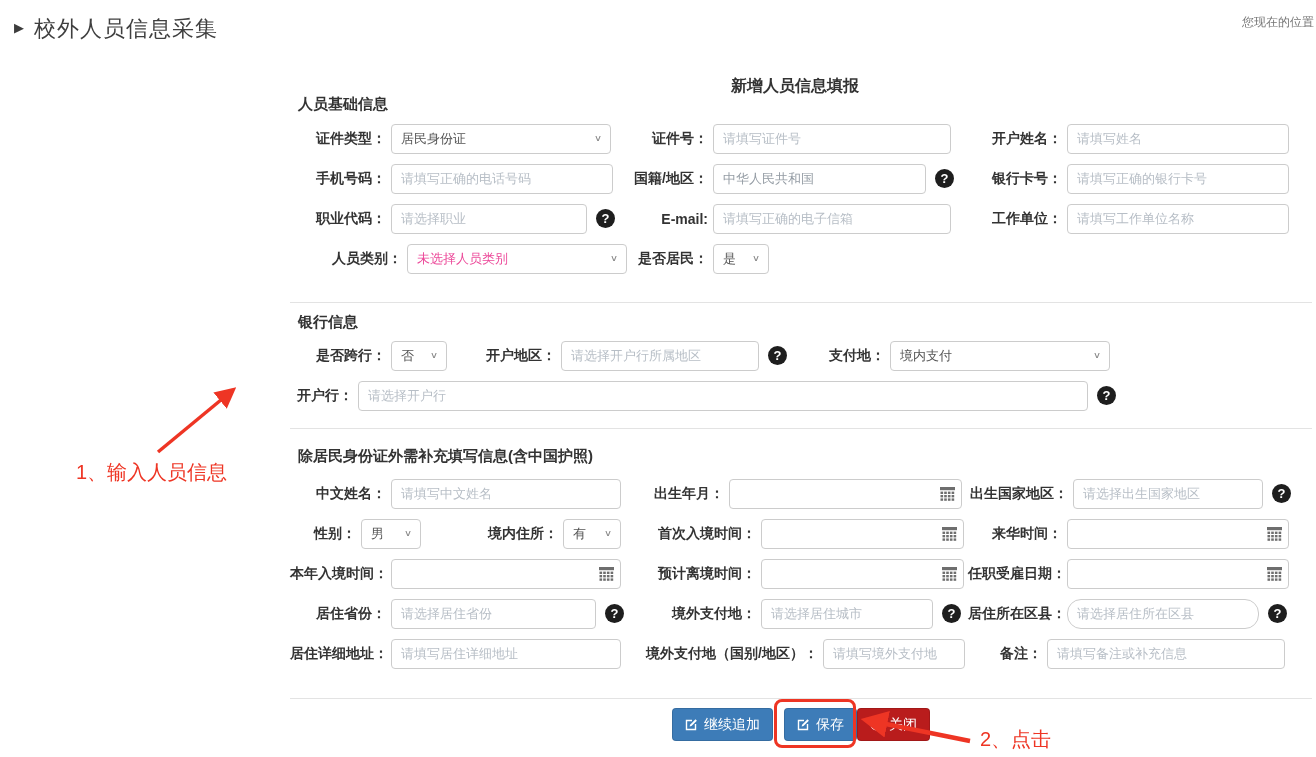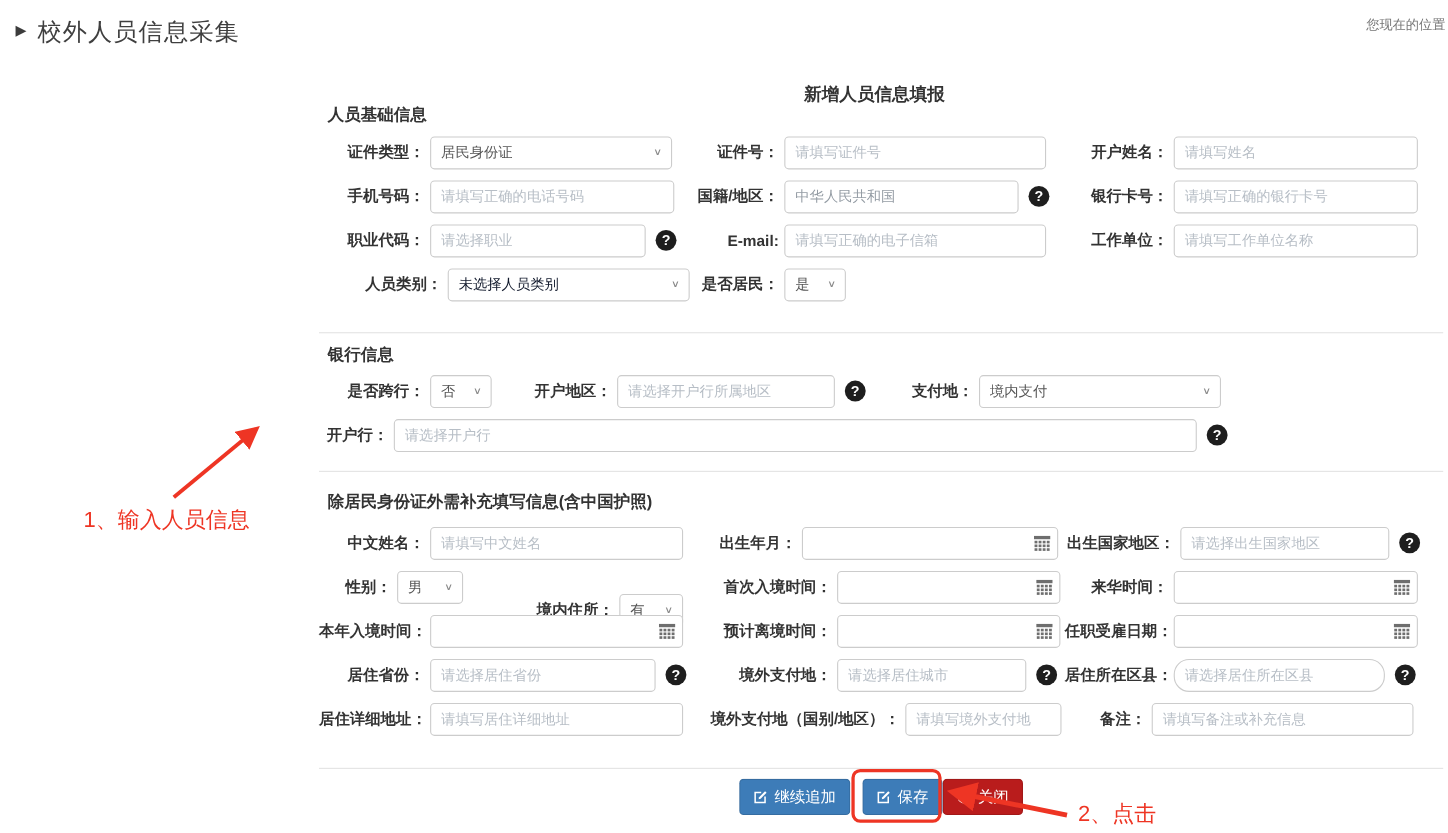--- a/index.html
+++ b/index.html
@@ -20,21 +20,21 @@
   .field{position:absolute;display:flex;align-items:center;height:25px;}
   .lbl{display:inline-block;text-align:right;font-size:14px;font-weight:bold;color:#333;
        white-space:nowrap;margin-right:5px;flex:none;}
   .ctl{height:30px;box-sizing:border-box;border:1px solid #ccc;border-radius:4px;background:#fff;
        font-size:13px;flex:none;}
   .inp{padding:0 9px;color:#555;outline:none;font-family:inherit;}
   .inp::placeholder{color:#b7bec6;opacity:1;}
   .inp.gray-val{color:#949ca4;}
   .select{display:flex;align-items:center;justify-content:space-between;padding:0 8px 0 9px;cursor:pointer;}
   .select .val{color:#555;white-space:nowrap;}
-  .select .val.muted{color:#0f172a;}
+  .select .val.muted{color:#ec4899;}
   .select .chev{color:#888;font-size:11px;margin-left:6px;transform:scaleY(.8);}
   .q{width:19px;height:19px;border-radius:50%;background:#1e1e1e;color:#fff;font-size:13px;font-weight:bold;
      display:flex;align-items:center;justify-content:center;margin-left:9px;flex:none;cursor:pointer;}
   .datewrap{position:relative;flex:none;}
   .datewrap .inp{width:100%;}
   .cal{position:absolute;right:7px;top:8px;line-height:0;cursor:pointer;}
   
   .btn{position:absolute;height:33px;border-radius:4px;color:#fff;font-size:14px;
        display:flex;align-items:center;justify-content:center;gap:6px;cursor:pointer;
        border:1px solid rgba(0,0,0,.12);box-sizing:border-box;padding:0 12px;}
@@ -180,21 +180,21 @@
   <span class="q">?</span>
 </div>
 
 <div class="field" style="left:290px;top:521px">
   <span class="lbl" style="width:66px">性别：</span>
   <div class="ctl select" style="width:60px">
     <span class="val">男</span>
     <span class="chev">∨</span>
   </div>
 </div>
-<div class="field" style="left:470px;top:542px">
+<div class="field" style="left:470px;top:521px">
   <span class="lbl" style="width:88px">境内住所：</span>
   <div class="ctl select" style="width:58px">
     <span class="val">有</span>
     <span class="chev">∨</span>
   </div>
 </div>
 <div class="field" style="left:630px;top:521px">
   <span class="lbl" style="width:126px">首次入境时间：</span>
   <span class="datewrap" style="width:203px">
     <input class="ctl inp" style="width: 203px;">

